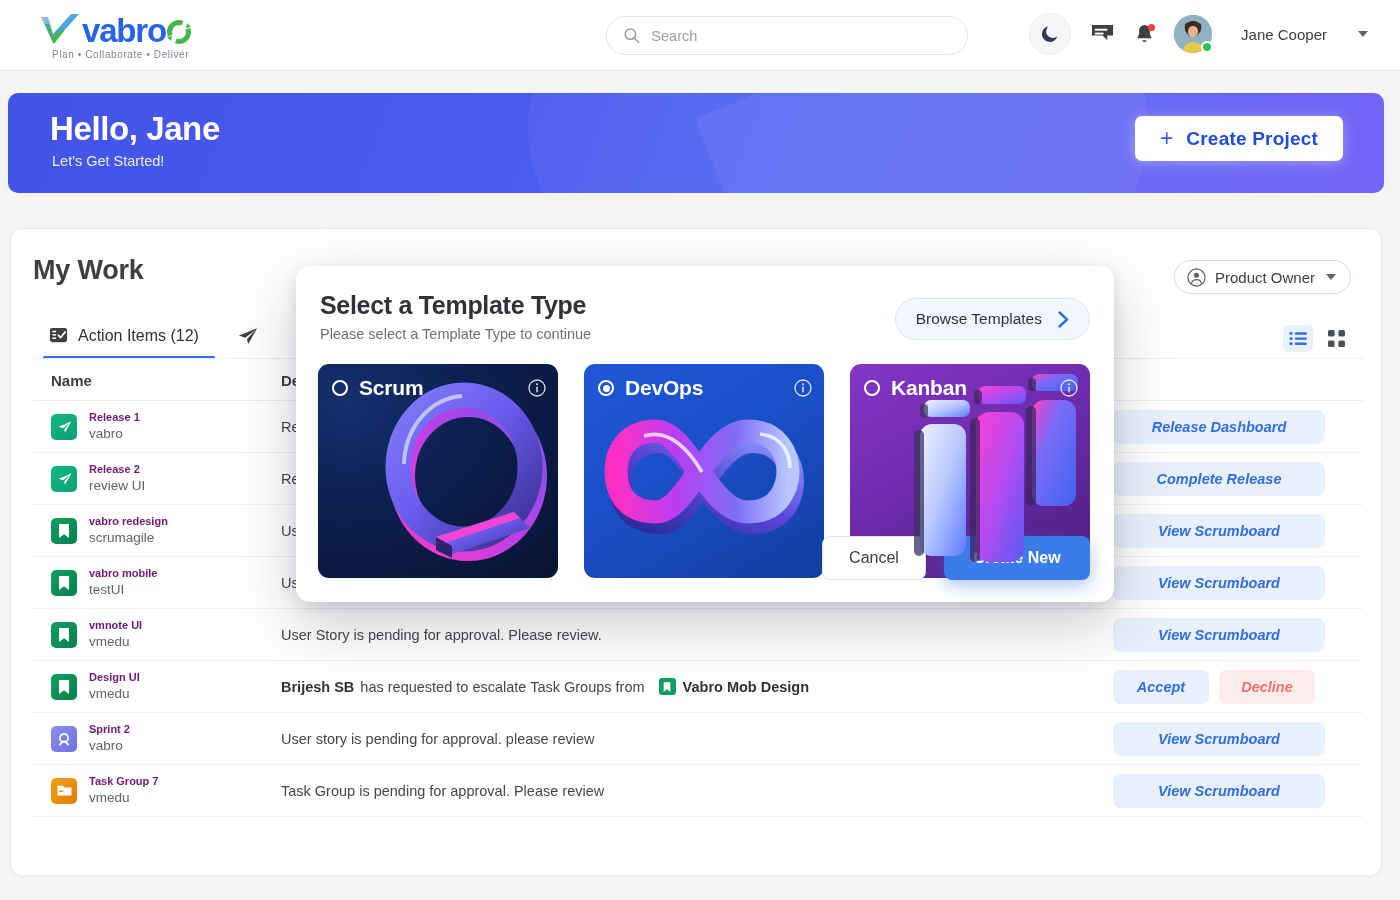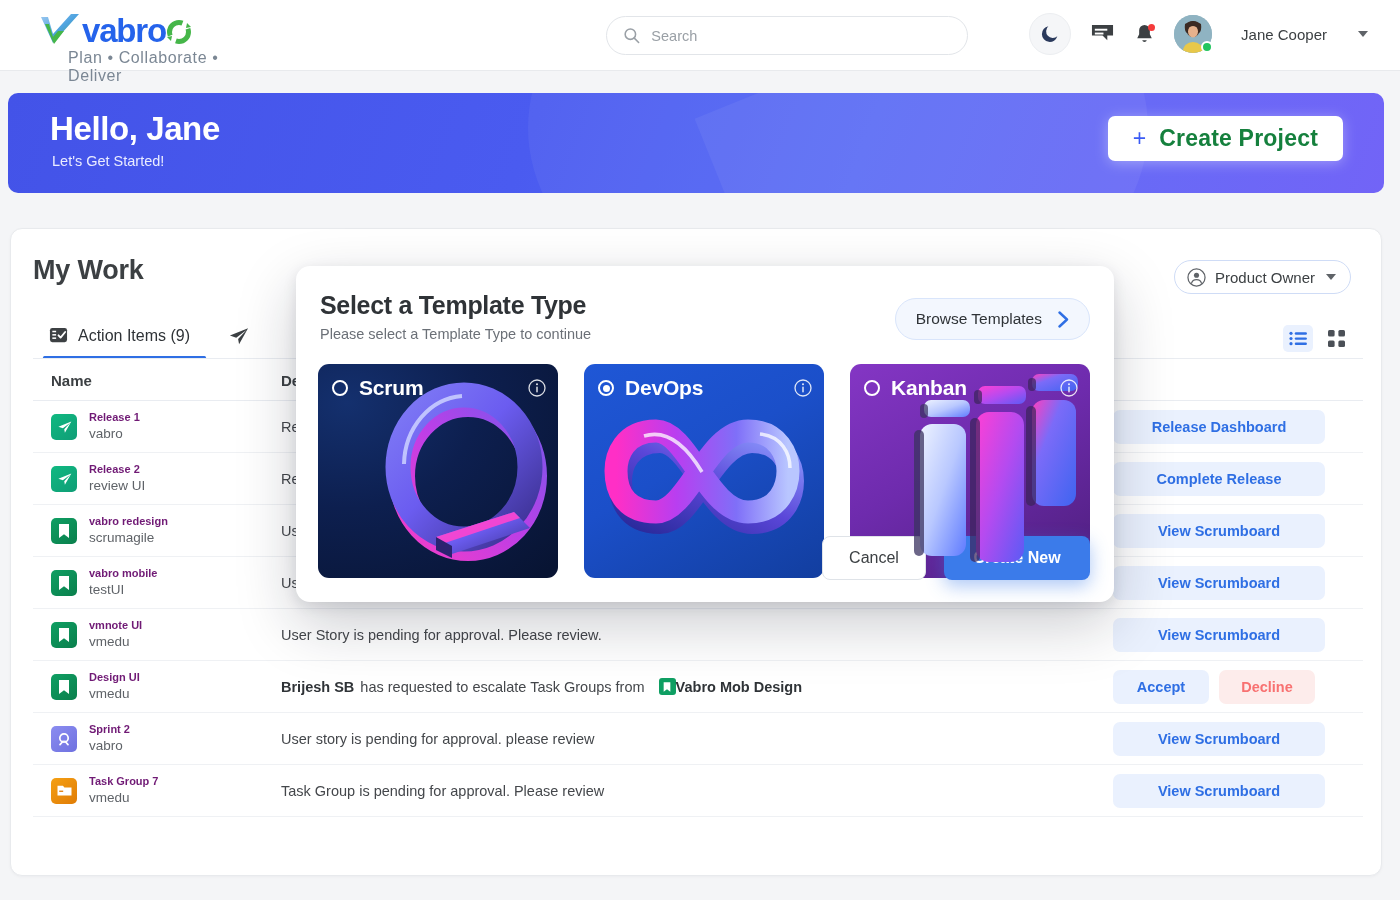--- a/index.html
+++ b/index.html
@@ -21,22 +21,22 @@
   }
   .logo-wrap { position: absolute; left: 40px; top: 10px; width: 200px; height: 52px; }
   .logo-row { display: flex; align-items: flex-end; height: 36px; }
   .logo-check { width: 40px; height: 33px; margin-right: 2px; }
   .logo-text {
     font-size: 33px; font-weight: bold; letter-spacing: -1.2px;
     color: #2563eb; line-height: 30px;
   }
   .logo-o { display: inline-block; width: 26px; height: 26px; vertical-align: -3px; }
   .logo-tag {
-    font-size: 16px; color: #7b8794; letter-spacing: 0.6px;
-    margin-top: 3px; margin-left: 28px;
+    font-size: 10px; color: #7b8794; letter-spacing: 0.6px;
+    margin-top: 3px; margin-left: 12px;
   }
 
   .search-box {
     position: absolute; left: 606px; top: 16px; width: 362px; height: 39px;
     border: 1px solid #e2e5e9; border-radius: 20px; background: #fff;
     display: flex; align-items: center; padding: 0 16px; gap: 11px;
   }
   .search-box input {
     border: none; outline: none; font-size: 14.5px; color: #8b5cf6;
     background: transparent; width: 100%; font-family: "Liberation Sans", sans-serif;
@@ -96,21 +96,21 @@
     position: absolute; left: 44px; top: 60px; font-size: 14.5px;
     color: #eaecff; z-index: 2;
   }
   .create-project-btn {
     position: absolute; right: 41px; top: 23px; height: 45px;
     background: #fff; border-radius: 7px; border: none; cursor: pointer;
     display: flex; align-items: center; gap: 13px; padding: 0 25px;
     box-shadow: 0 2px 14px rgba(255,255,255,0.35); z-index: 3;
   }
   .create-project-btn .plus { font-size: 23px; color: #3b5bf5; line-height: 1; font-weight: 400; }
-  .create-project-btn .cp-label { font-size: 23px; font-weight: bold; color: #15803d; letter-spacing: 0.2px; }
+  .create-project-btn .cp-label { font-size: 19px; font-weight: bold; color: #1d4ed8; letter-spacing: 0.2px; }
 
   
   .main-card {
     position: absolute; left: 10px; top: 228px; width: 1372px; height: 648px;
     background: #fff; border: 1px solid #e8eaed; border-radius: 12px;
     box-shadow: 0 1px 3px rgba(16,24,40,0.04);
     overflow: hidden;
   }
   .mw-title {
     position: absolute; left: 22px; top: 26px; font-size: 27px;
@@ -175,27 +175,27 @@
   }
   .icon-release { background: linear-gradient(140deg,#10b981,#0f9d76); }
   .icon-story   { background: linear-gradient(140deg,#0f9f63,#0a7f4c); }
   .icon-sprint  { background: linear-gradient(140deg,#8b8df0,#6f71e0); }
   .icon-task    { background: linear-gradient(140deg,#f5a013,#e07c06); }
   .name-block { display: flex; flex-direction: column; line-height: 1.2; }
   .name-link { font-size: 11px; color: #701a75; font-weight: bold; cursor: pointer; }
   .name-sub { font-size: 13.5px; color: #5f6368; margin-top: 2px; }
   .cell-desc { flex: 1; padding-left: 10px; font-size: 14.5px; color: #44474b; display: flex; align-items: center; gap: 6px; }
   .cell-desc b { color: #2f3337; font-weight: bold; }
-  .desc-chip { display: inline-flex; align-items: center; margin-left: 8px; font-weight: bold; color: #2f3337; }
+  .desc-chip { display: inline-flex; align-items: center; gap: 7px; margin-left: 8px; font-weight: bold; color: #2f3337; }
   .chip-icon { width: 17px; height: 17px; border-radius: 3px; background: #0f9f63; display: flex; align-items: center; justify-content: center; }
   .cell-action { width: 250px; display: flex; align-items: center; gap: 10px; justify-content: flex-start; }
   .act-btn {
     height: 34px; border-radius: 7px; border: none; cursor: pointer;
     background: #eaf1fe; color: #2f6fe4; font-size: 14.5px; font-weight: bold;
-    font-family: "Liberation Sans", sans-serif; padding: 0 14px;
+    font-family: "Liberation Sans", sans-serif; padding: 0 14px; font-style: italic;
   }
   .act-btn.wide { width: 212px; }
   .act-btn.half { width: 96px; }
   .act-btn.danger { background: #fdeceb; color: #f87171; }
   .modal {
     position: absolute; left: 296px; top: 266px; width: 818px; height: 336px;
     background: #fff; border-radius: 14px;
     box-shadow: 0 22px 60px rgba(16,24,40,0.22), 0 4px 14px rgba(16,24,40,0.10);
     z-index: 50;
   }
@@ -347,21 +347,21 @@
 
     <div class="tabs">
       <div class="tab active">
         <svg width="19" height="19" viewBox="0 0 20 20">
           <rect x="1" y="2" width="18" height="15" rx="2.5" fill="#3c4043"></rect>
           <rect x="3.5" y="5" width="4" height="1.6" fill="#fff"></rect>
           <rect x="3.5" y="8.5" width="4" height="1.6" fill="#fff"></rect>
           <rect x="3.5" y="12" width="4" height="1.6" fill="#fff"></rect>
           <path d="M10 9.8 l2.2 2.4 L17 6.3" fill="none" stroke="#fff" stroke-width="1.9" stroke-linecap="round" stroke-linejoin="round"></path>
         </svg>
-        <span class="tab-label">Action Items (9)</span>
+        <span class="tab-label">Action Items (12)</span>
       </div>
       <div class="tab">
         <svg width="21" height="20" viewBox="0 0 22 20">
           <path d="M21 2 L2 9.6 L8.6 11.8 L19.4 3.6 L10.6 13.2 L11.6 18.6 Z" fill="#3c4043"></path>
         </svg>
         <span class="tab-label"></span>
       </div>
     </div>
     <div class="tabs-rule"></div>
 

